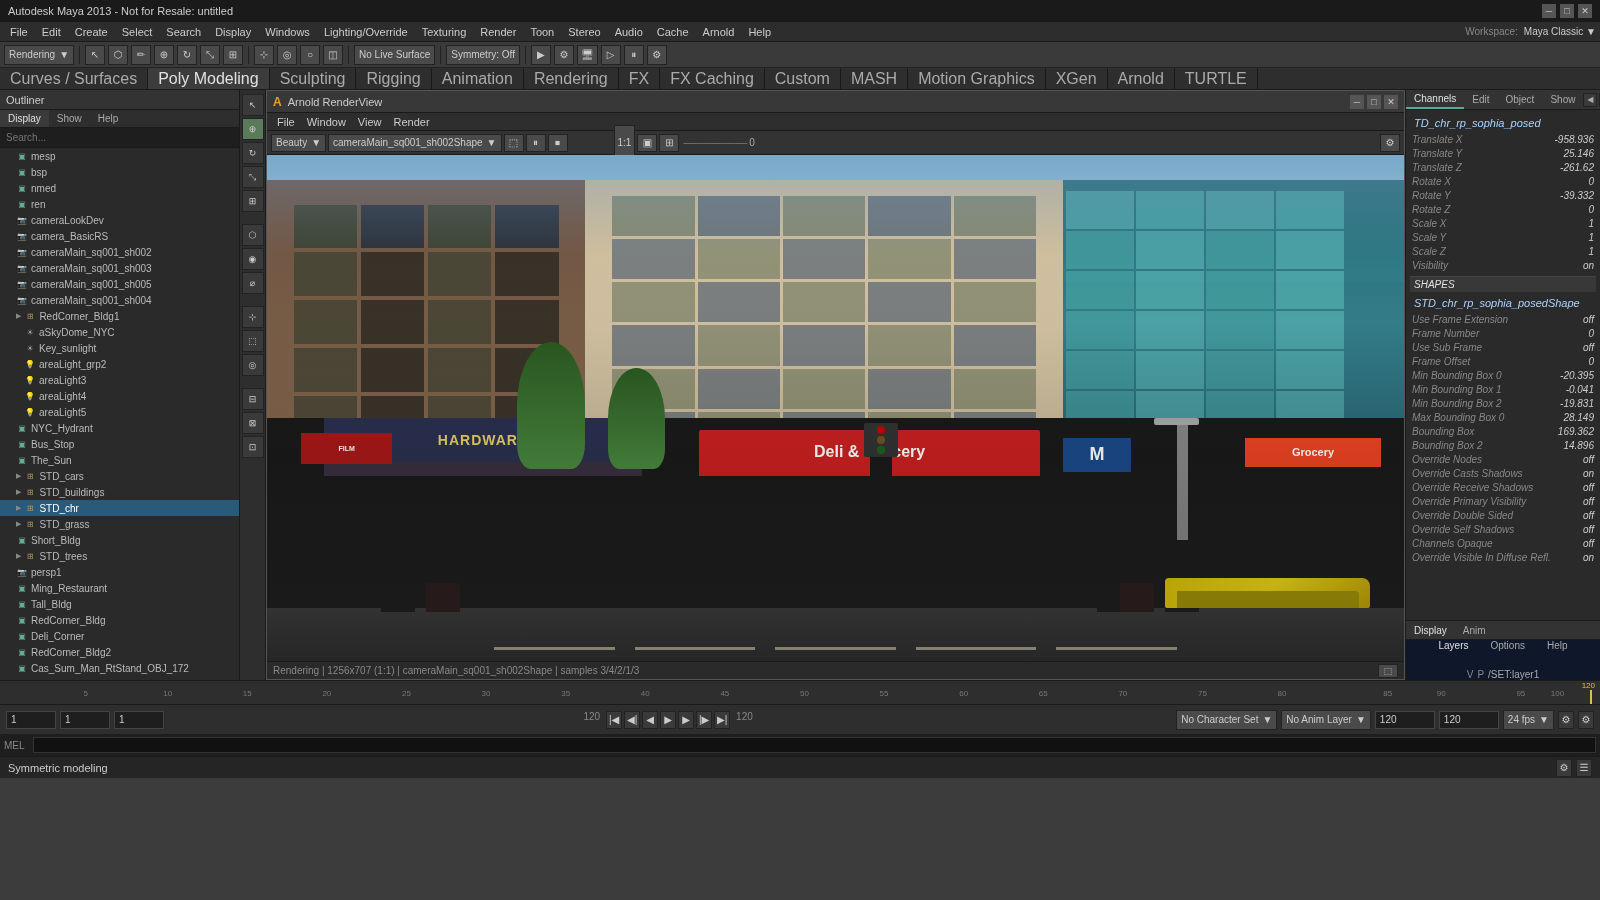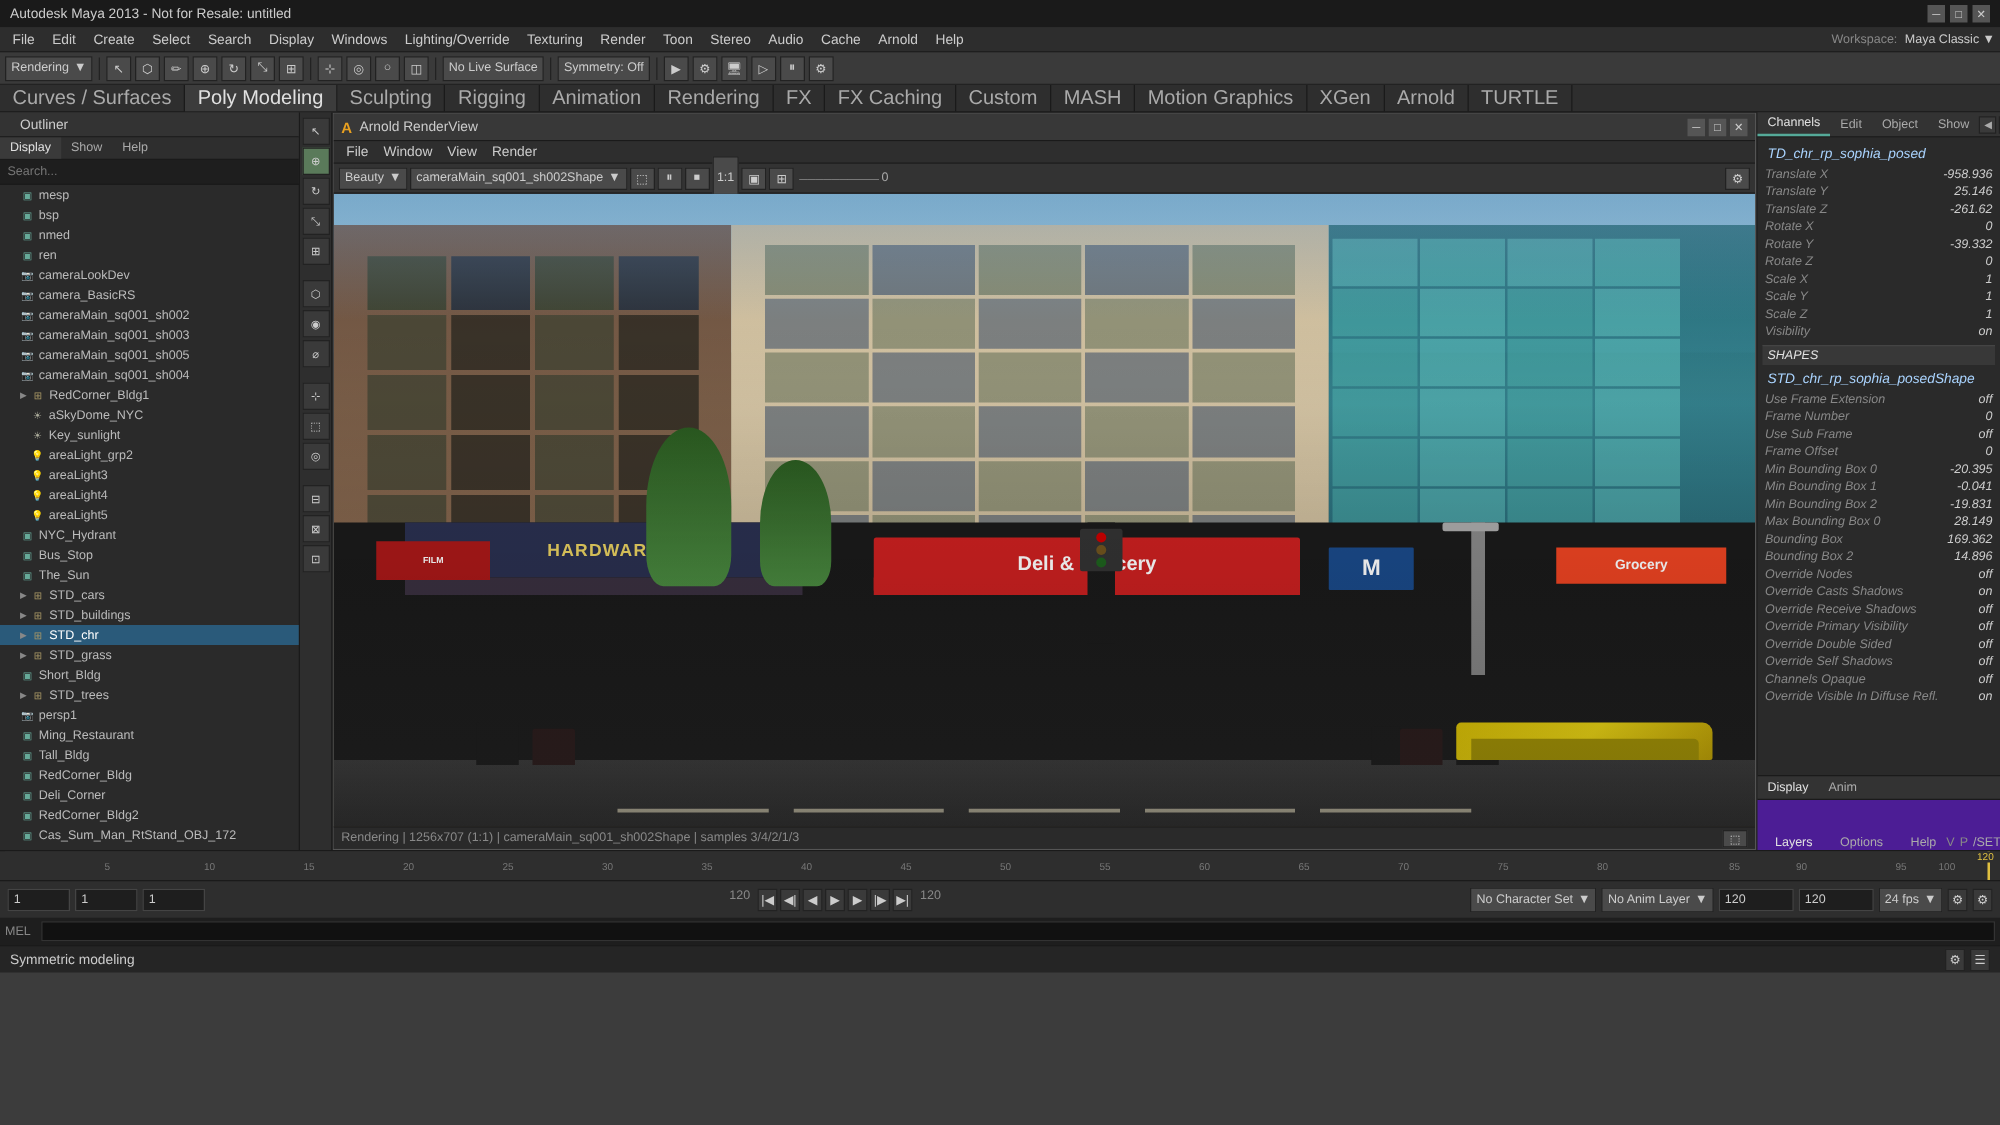--- a/index.html
+++ b/index.html
@@ -131,21 +131,21 @@
       display: flex;
       flex-direction: column;
       border-right: 1px solid #1a1a1a;
       flex-shrink: 0;
     }
     #outliner-header {
       height: 20px;
       background: #333;
       display: flex;
       align-items: center;
-      padding: 0 16px;
+      padding: 0 6px;
       font-size: 11px;
       color: #ccc;
       border-bottom: 1px solid #1a1a1a;
     }
     #outliner-header-tabs {
       height: 18px;
       background: #2e2e2e;
       display: flex;
       align-items: center;
       border-bottom: 1px solid #1a1a1a;
@@ -398,26 +398,27 @@
       height: 100%;
       display: flex;
       align-items: center;
       cursor: pointer;
       font-size: 10px;
       color: #aaa;
     }
     .rb-tab.active { color: #e0e0e0; }
     #right-bottom {
       height: 40px;
-      background: #4c1d95;
-      display: flex;
-      align-items: flex-end;
+      background: #0f172a;
+      display: flex;
+      align-items: center;
       justify-content: space-between;
       padding: 0 6px;
       font-size: 10px;
+      flex-direction: column;
     }
 
     
     #timeline {
       height: 24px;
       background: #2e2e2e;
       border-top: 1px solid #1a1a1a;
       position: relative;
       overflow: hidden;
     }
@@ -829,21 +830,21 @@
           <span>Beauty</span>
           <span>▼</span>
         </div>
         <div class="toolbar-dropdown" style="font-size:10px;height:18px;">
           <span>cameraMain_sq001_sh002Shape</span>
           <span>▼</span>
         </div>
         <div class="toolbar-btn" style="height:18px;">⬚</div>
         <div class="toolbar-btn" style="height:18px;">⏸</div>
         <div class="toolbar-btn" style="height:18px;">⏹</div>
-        <div class="toolbar-btn" style="height:36px;">
+        <div class="toolbar-btn" style="height:36px;margin-left:44px;">
           <span>1:1</span>
         </div>
         <div class="toolbar-btn" style="height:18px;">▣</div>
         <div class="toolbar-btn" style="height:18px;">⊞</div>
         <div style="display:flex;align-items:center;gap:2px;margin-left:2px;">
           <span style="font-size:9px;color:#888;">──────────</span>
           <span style="font-size:10px;color:#aaa;">0</span>
         </div>
         <div style="flex:1;"></div>
         <div class="toolbar-btn" style="height:18px;">⚙</div>

